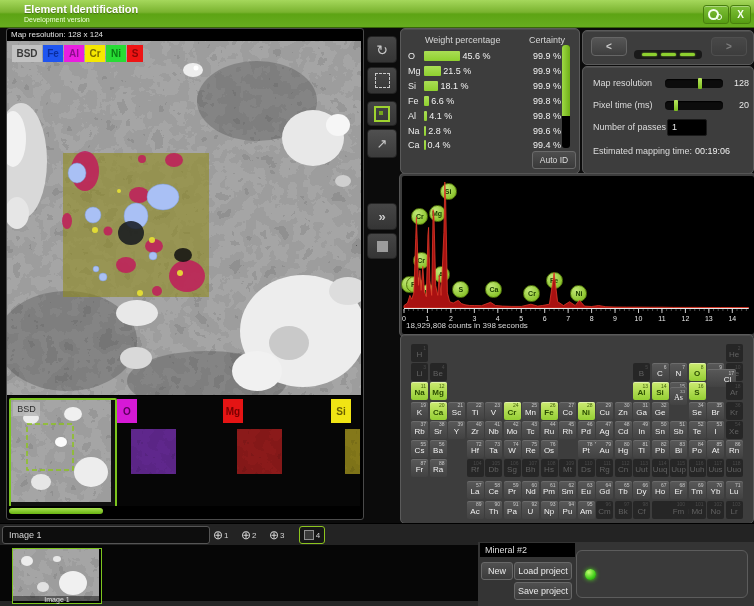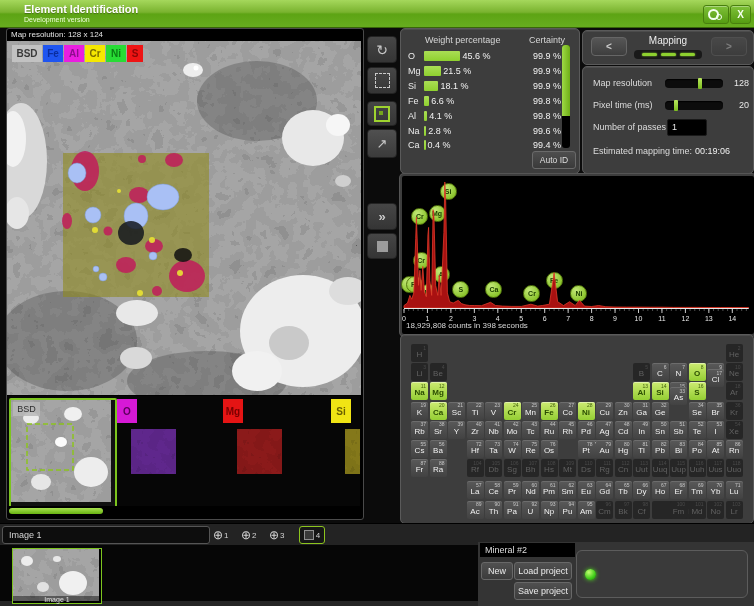--- a/index.html
+++ b/index.html
@@ -299,21 +299,20 @@
         <span class="wcert">99.4 %</span>
       </div>
     </div>
   <div id="cert-bar">
       <div id="cert-fill"></div>
     </div>
   <div id="auto-id">Auto ID</div>
 </div>
 
 <div class="panel" id="pager-panel">
-  <span id="pager-title">Mapping</span>
   <div class="pager-btn" style="left:8px;">&lt;</div>
   <div class="pager-btn" style="left:128px;opacity:.45;">&gt;</div>
   <div id="page-dots">
       <div class="dot-dash"></div>
       <div class="dot-dash"></div>
       <div class="dot-dash"></div>
     </div>
 </div>
 
 <div class="panel" id="settings-panel">
@@ -518,21 +517,21 @@
       <span class="psym">Si</span>
     </div>
     <div class="pcell" style="left: 269px; top: 47.4px;">
       <span class="pnum">15</span>
       <span class="psym">P</span>
     </div>
     <div class="pcell h" style="left: 287.5px; top: 47.4px;">
       <span class="pnum">16</span>
       <span class="psym">S</span>
     </div>
-    <div class="pcell" style="left: 306px; top: 34px;">
+    <div class="pcell" style="left: 306px; top: 34px; padding-left: 12px;">
       <span class="pnum">17</span>
       <span class="psym">Cl</span>
     </div>
     <div class="pcell d" style="left: 324.5px; top: 47.4px;">
       <span class="pnum">18</span>
       <span class="psym">Ar</span>
     </div>
     <div class="pcell" style="left: 10px; top: 66.6px;">
       <span class="pnum">19</span>
       <span class="psym">K</span>
@@ -582,21 +581,21 @@
       <span class="psym">Zn</span>
     </div>
     <div class="pcell" style="left: 232px; top: 66.6px;">
       <span class="pnum">31</span>
       <span class="psym">Ga</span>
     </div>
     <div class="pcell" style="left: 250.5px; top: 66.6px;">
       <span class="pnum">32</span>
       <span class="psym">Ge</span>
     </div>
-    <div class="pcell" style="left: 269px; top: 52px;">
+    <div class="pcell" style="left: 269px; top: 52px; font-family: Liberation Serif, serif;">
       <span class="pnum">33</span>
       <span class="psym">As</span>
     </div>
     <div class="pcell" style="left: 287.5px; top: 66.6px;">
       <span class="pnum">34</span>
       <span class="psym">Se</span>
     </div>
     <div class="pcell" style="left: 306px; top: 66.6px;">
       <span class="pnum">35</span>
       <span class="psym">Br</span>

